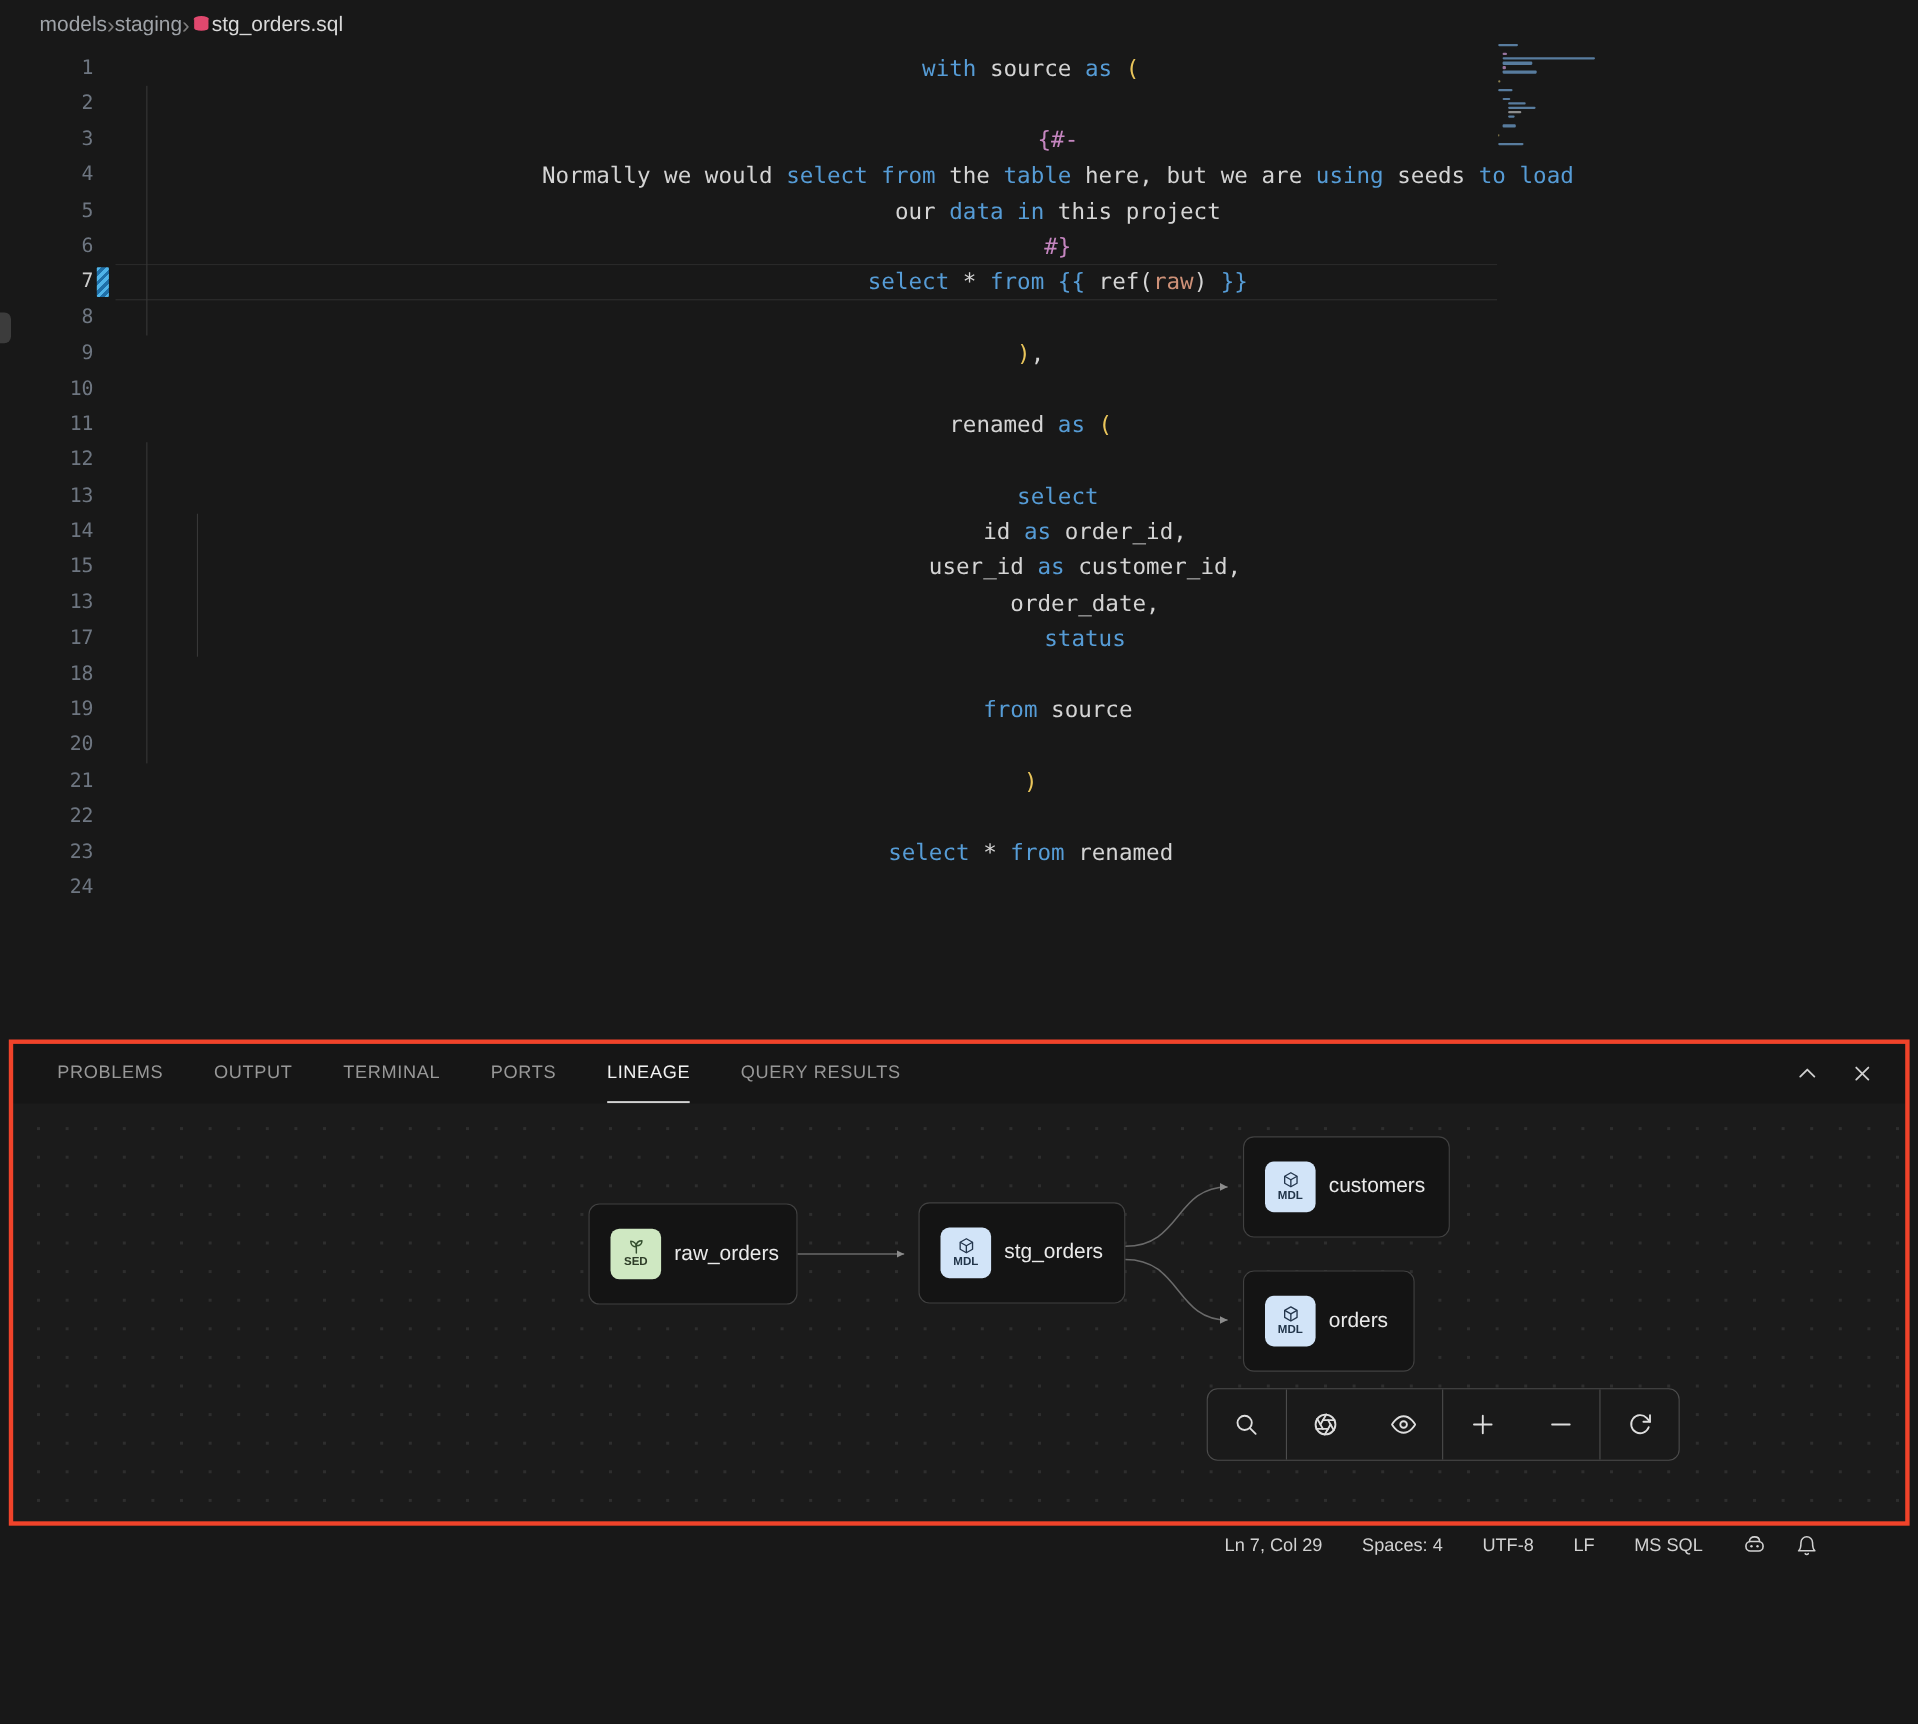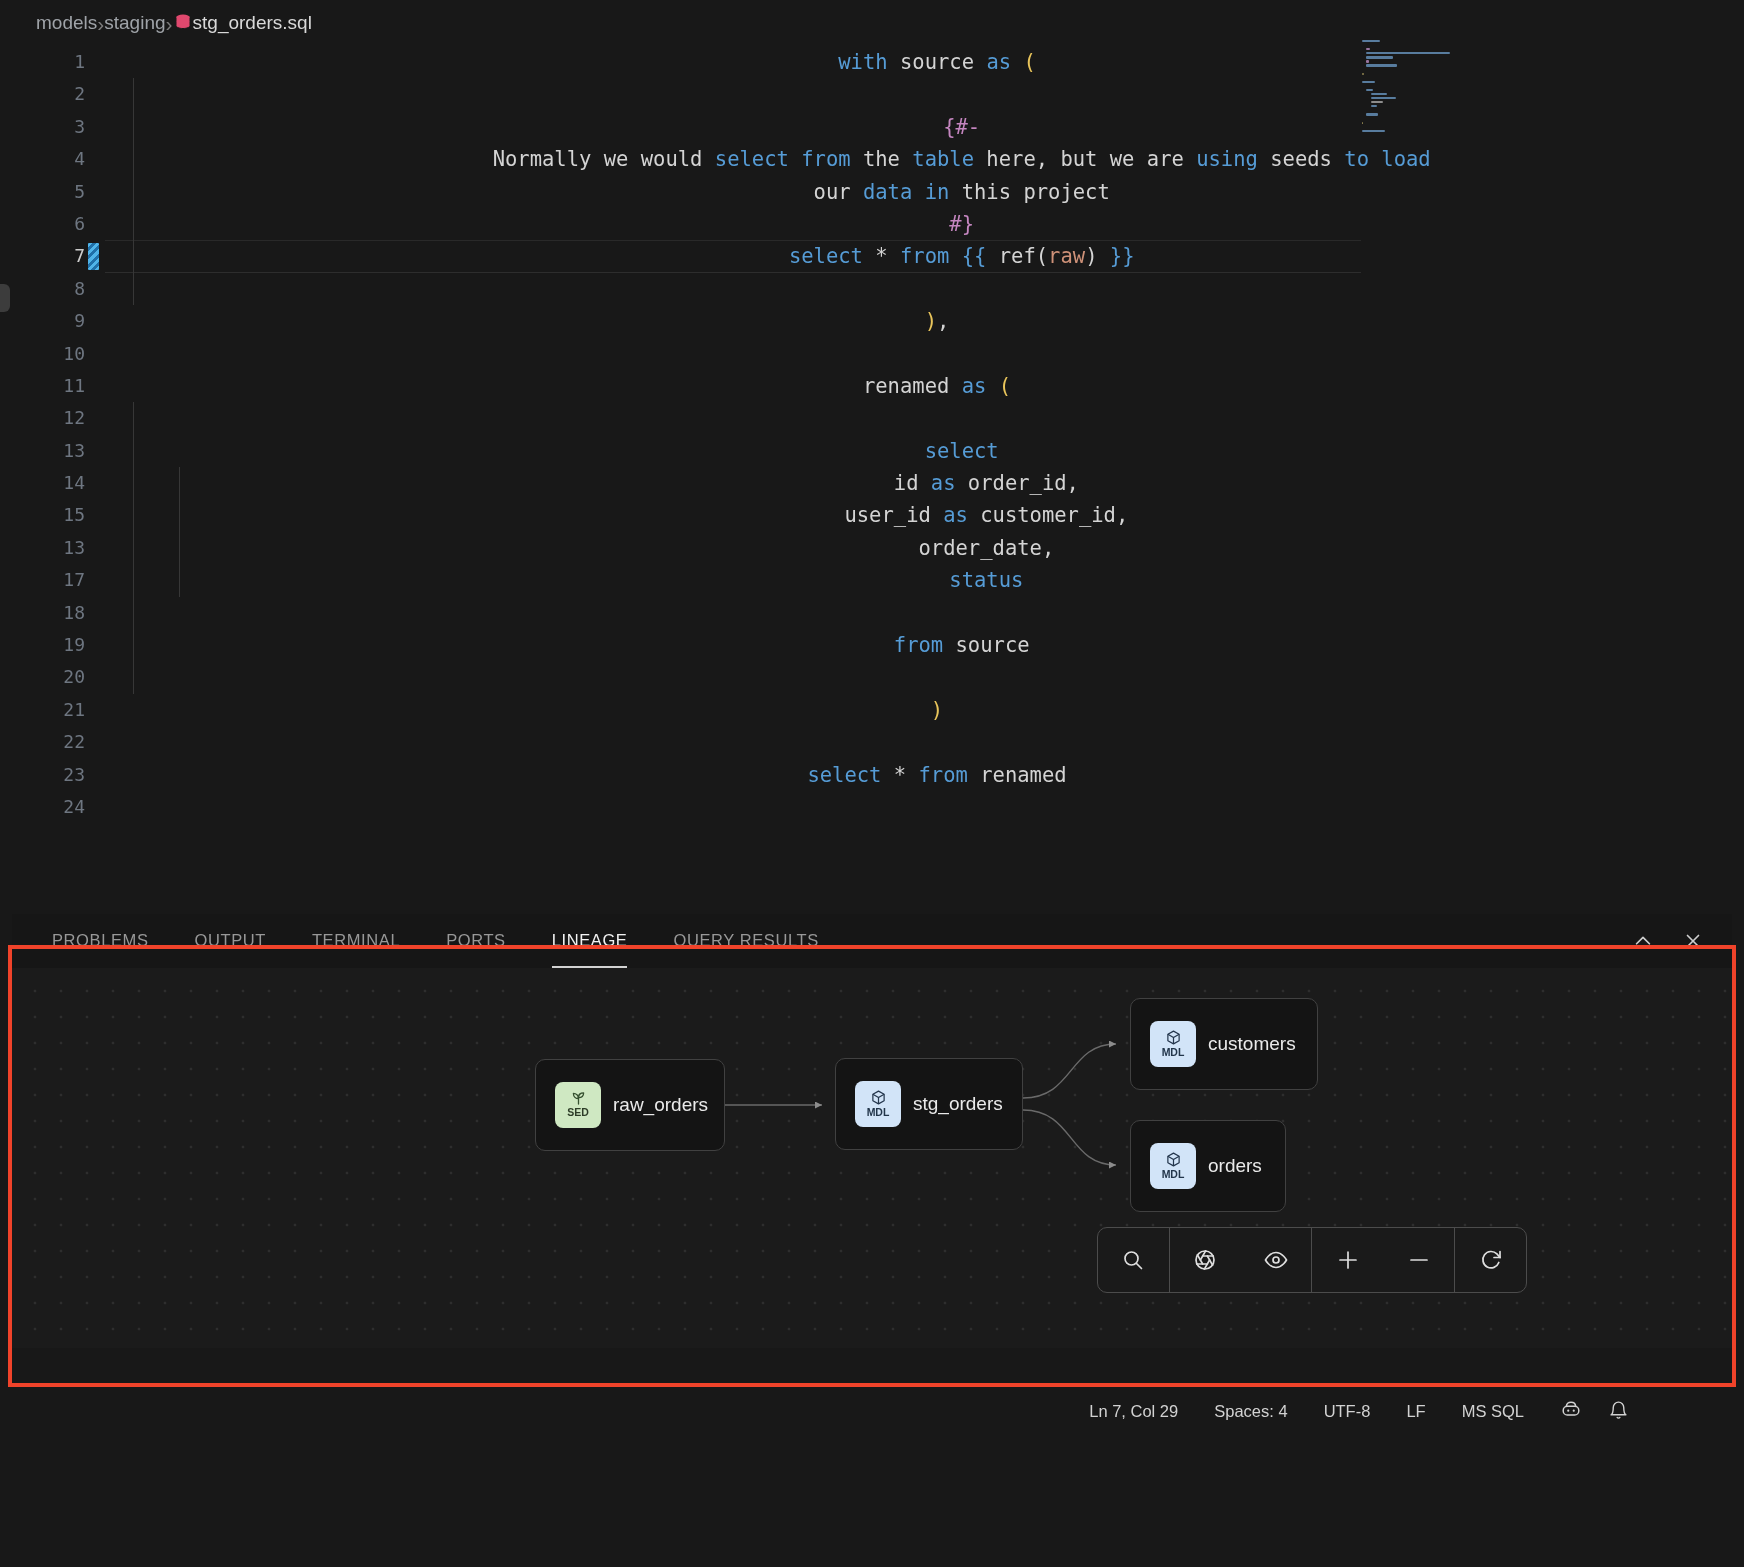--- a/index.html
+++ b/index.html
@@ -37,21 +37,21 @@
   .current-line-box { position:absolute; left:105px; top:194.4px; width:1256px; height:32.4px;
     border-top:1px solid rgba(255,255,255,0.07); border-bottom:1px solid rgba(255,255,255,0.09); }
   .left-edge-marker { position:absolute; left:0; top:284px; width:10px; height:28px;
     background:#3c3c3c; border-radius:0 6px 6px 0; }
 
   
   .minimap { position:absolute; top:40px; left:1362px; width:165px; height:100px; opacity:.9; }
   .mm-bar { height:2.2px; margin-bottom:1.9px; border-radius:1px; }
 
   
-  .panel { position:absolute; left:12px; top:914px; width:1720px; height:402px; background:#161616; }
+  .panel { position:absolute; left:12px; top:949px; width:1720px; height:402px; background:#161616; }
   .annotation { position:absolute; left:8px; top:945px; width:1728px; height:442px;
     border:4px solid #f0432a; pointer-events:none; z-index:40; }
   .panel-head { height:54px; display:flex; align-items:center; padding:0 28px 0 40px; }
   .panel-tabs-list { display:flex; gap:46px; height:100%; }
   .panel-tab { font-size:16.5px; letter-spacing:.6px; color:#989898; cursor:pointer;
     display:flex; align-items:center; height:100%; border-bottom:2px solid transparent; }
   .panel-tab.active { color:#f2f2f2; border-bottom-color:#d2d2d2; }
   .panel-actions { margin-left:auto; display:flex; gap:28px; align-items:center; }
   .panel-actions .pa-btn { cursor:pointer; display:flex; align-items:center; }
 
@@ -72,22 +72,22 @@
   .node-label { font-size:19px; color:#eaeaea; white-space:nowrap; }
 
   .lin-toolbar { position:absolute; left:1085px; top:259px; width:430px; height:66px;
     display:flex; border:1px solid #4c4c4c; border-radius:10px; background:#1a1a1a; overflow:hidden; }
   .lin-btn { flex:1; display:flex; align-items:center; justify-content:center; cursor:pointer; }
   .lin-btn.sep { border-right:1px solid #4c4c4c; }
   .lin-btn svg { stroke:#dedede; fill:none; stroke-width:1.7; stroke-linecap:round; stroke-linejoin:round; }
 
   
   .statusbar { position:absolute; left:0; top:1389px; width:1744px; height:32px;
-    display:flex; align-items:flex-end; justify-content:flex-end; gap:36px;
-    padding-right:115px; font-size:16.5px; color:#d2d2d2; }
+    display:flex; align-items:center; justify-content:flex-end; gap:36px;
+    padding-right:91px; font-size:16.5px; color:#d2d2d2; }
   .status-item { cursor:pointer; white-space:nowrap; }
   .status-icons { display:flex; gap:26px; align-items:center; }
   .status-icons svg { stroke:#d2d2d2; fill:none; stroke-width:1.6; stroke-linecap:round; stroke-linejoin:round; cursor:pointer; }
 </style>
 </head>
 <body>
 
 <div class="breadcrumb">
   <span>models</span>
   <span class="crumb-sep">›</span>

